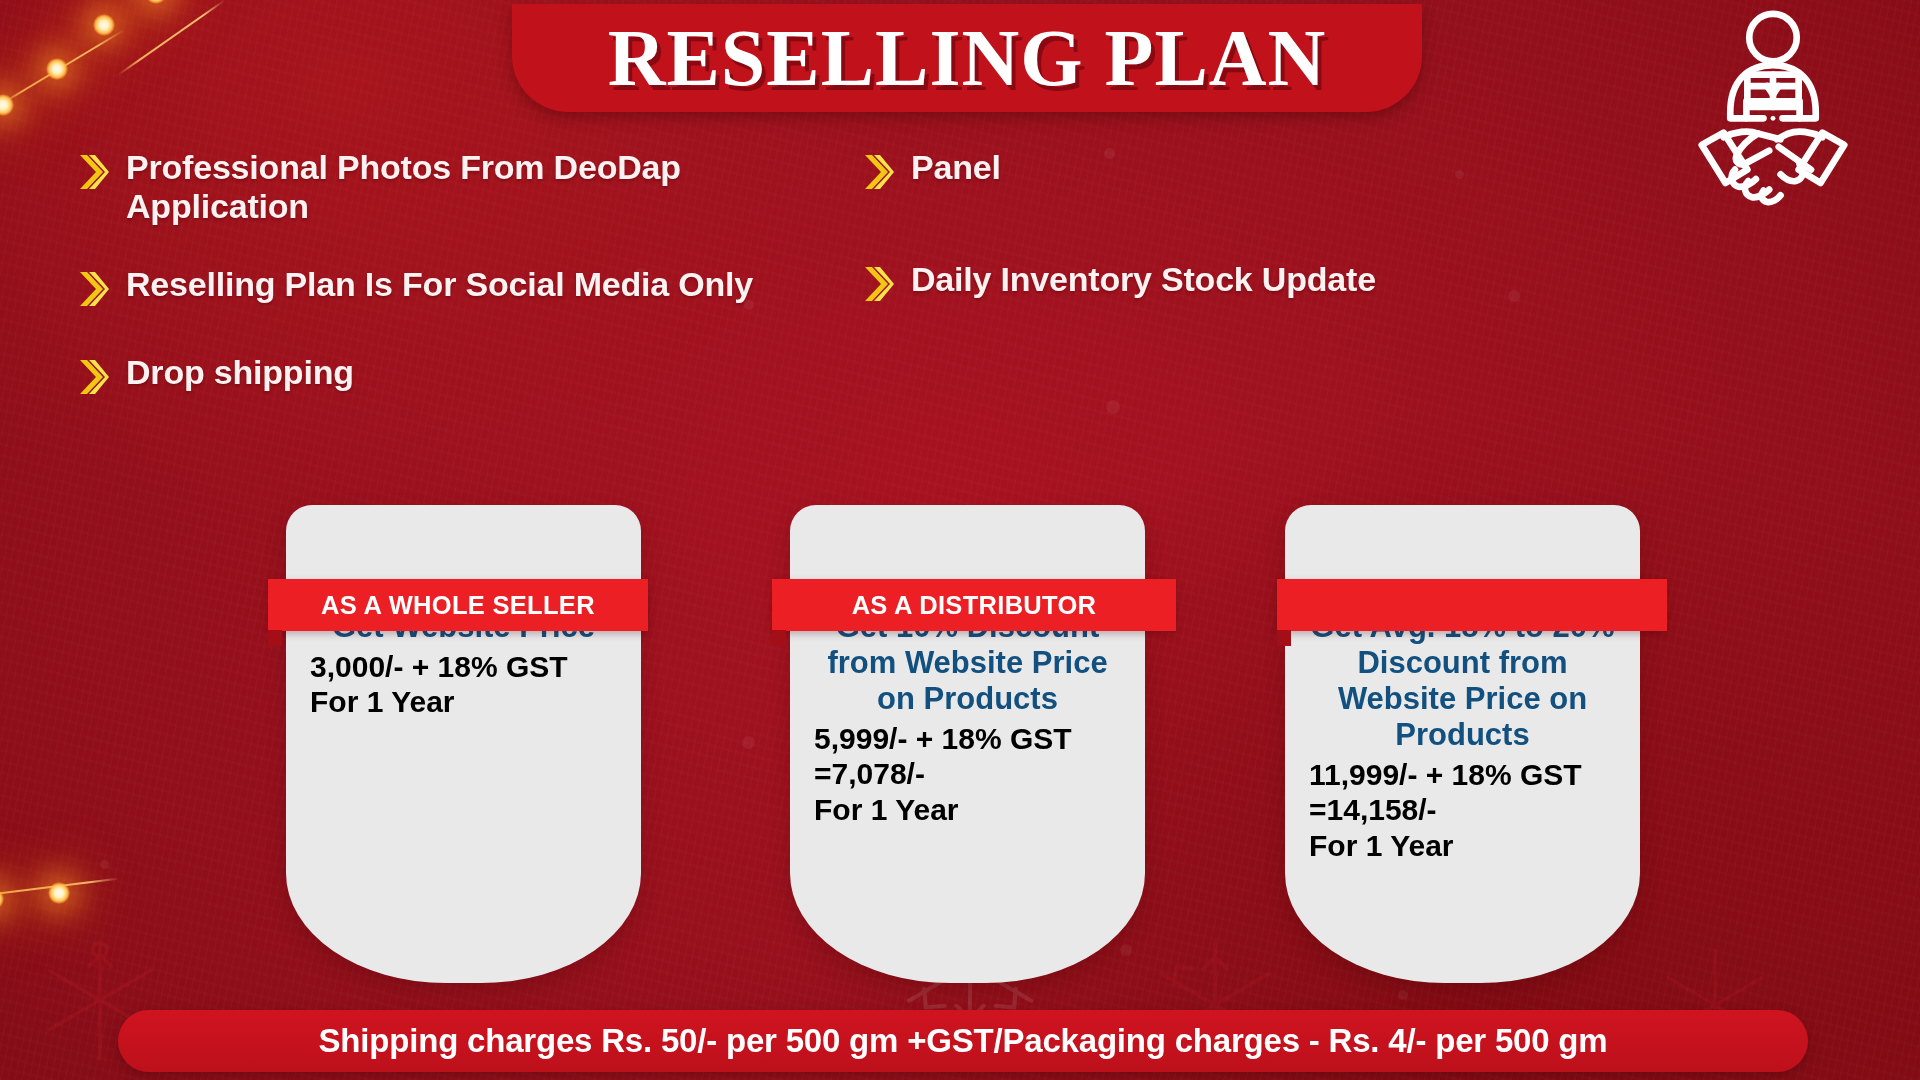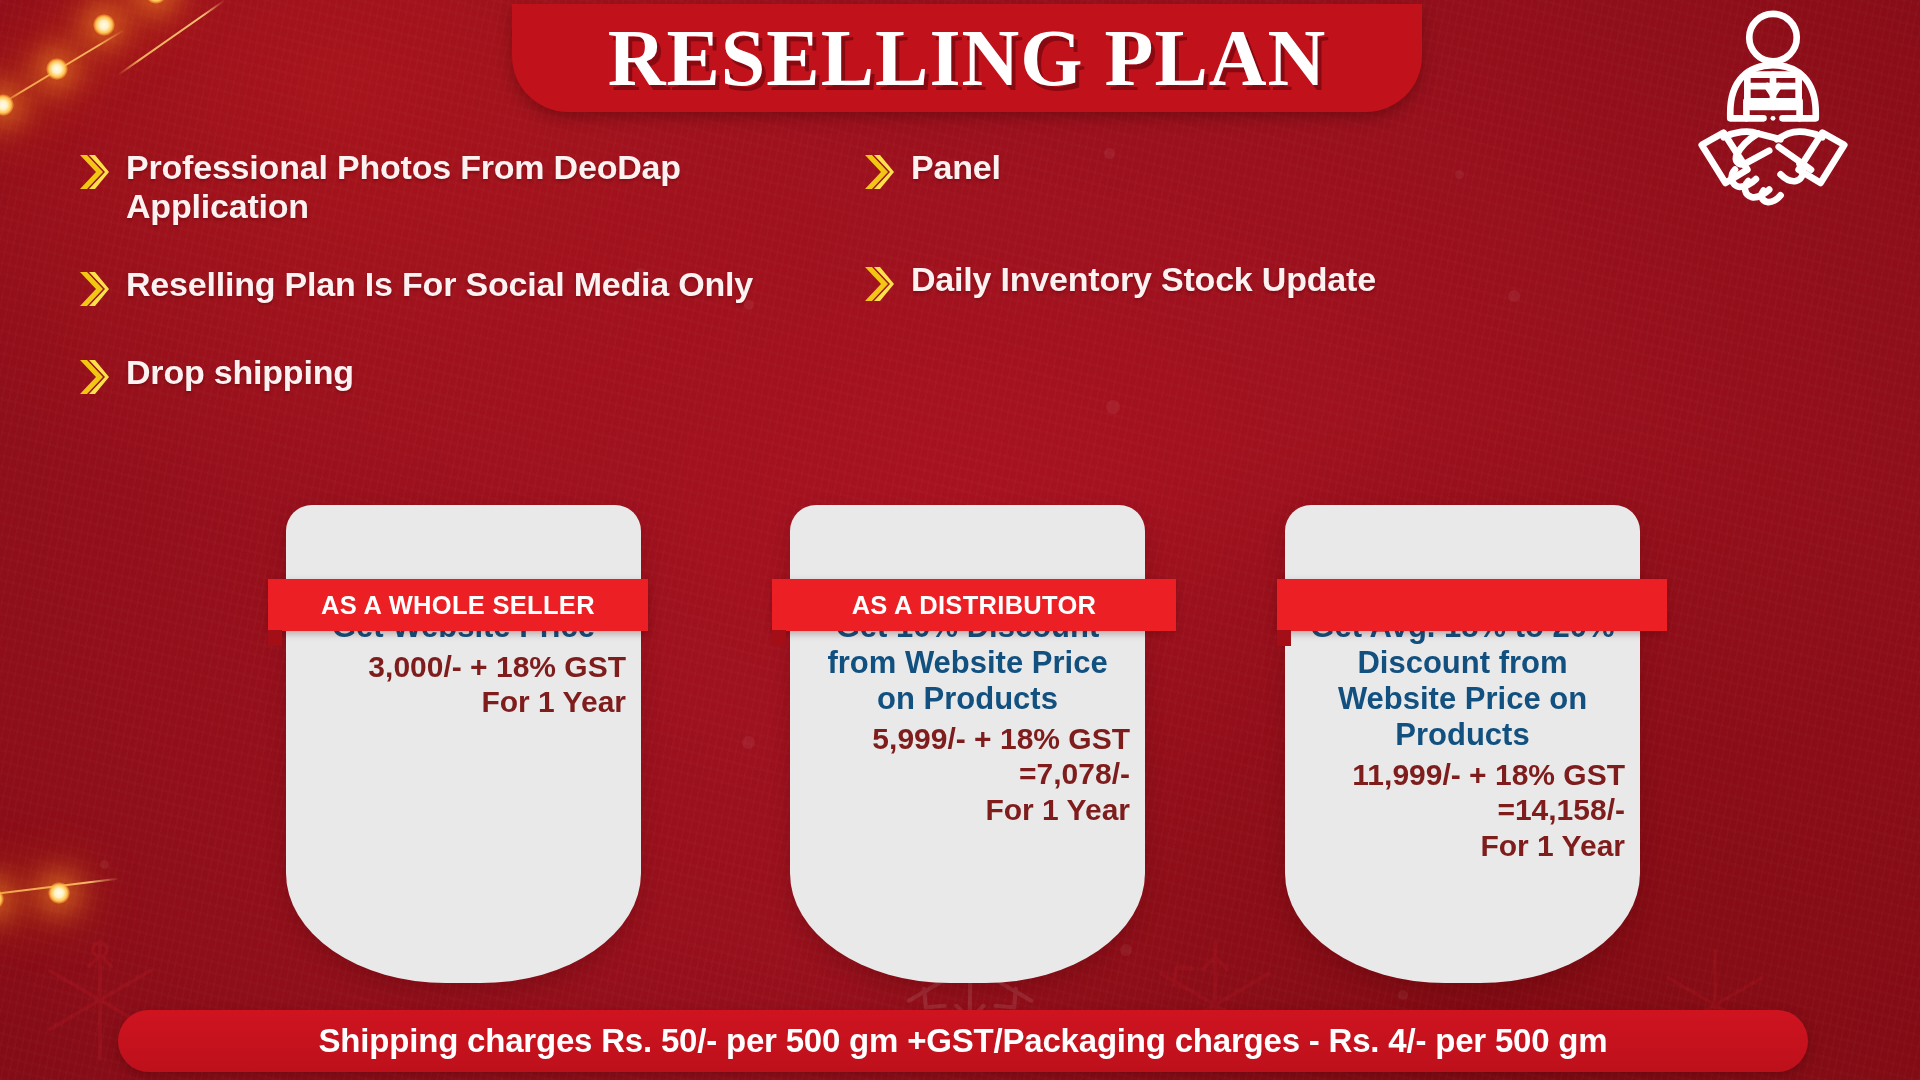--- a/index.html
+++ b/index.html
@@ -74,21 +74,21 @@
     text-shadow:0 2px 3px rgba(70,0,6,0.35);
   }
 
   
   .cards { position:absolute; left:0; top:505px; width:1920px; height:480px; }
   .card { position:absolute; width:355px; }
   .card-shield {
     position:relative;
     background:#e9e9ea;
     border-radius:26px 26px 160px 160px / 26px 26px 110px 110px;
-    padding:104px 15px 34px;
+    padding:104px 24px 34px;
     min-height:478px;
     box-shadow:0 8px 20px rgba(60,0,6,0.22);
   }
   .ribbon {
     position:absolute; top:74px; height:52px;
     background:#ec2024;
     display:flex; align-items:center; justify-content:center;
     box-shadow:0 3px 7px rgba(70,0,6,0.28);
   }
   .ribbon-label {
@@ -97,22 +97,22 @@
   }
   .ribbon-fold {
     position:absolute; width:14px; height:16px;
     background:#a40f17; bottom:-15px;
   }
   .card-head {
     color:#12507f; font-weight:bold; font-size:31px; line-height:1.16;
     text-align:center; margin-bottom:4px;
   }
   .card-price {
-    color:#7f1d1d; font-weight:bold; font-size:30px; line-height:1.18;
-    text-align:right;
+    color:#000000; font-weight:bold; font-size:30px; line-height:1.18;
+    text-align:left;
   }
 
   
   .footer-banner {
     position:absolute; left:118px; bottom:8px; width:1690px; height:62px;
     background:linear-gradient(180deg,#cf1420 0%,#bd101b 100%);
     border-radius:32px;
     display:flex; align-items:center; justify-content:center;
     box-shadow:0 4px 12px rgba(60,0,6,0.35);
   }

